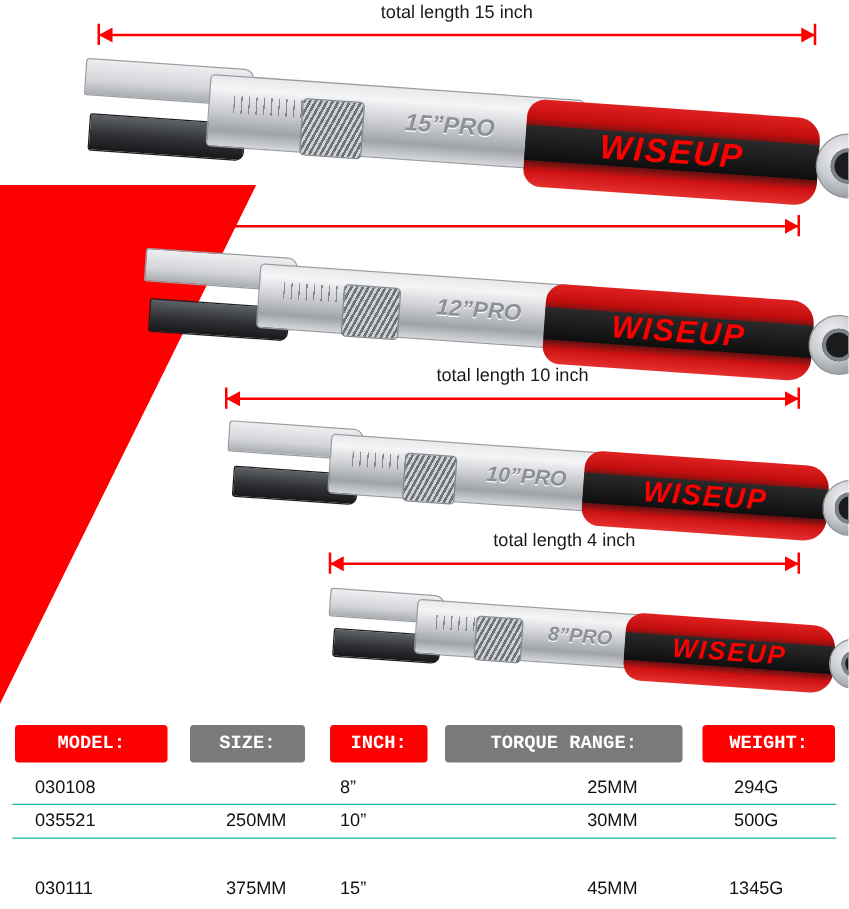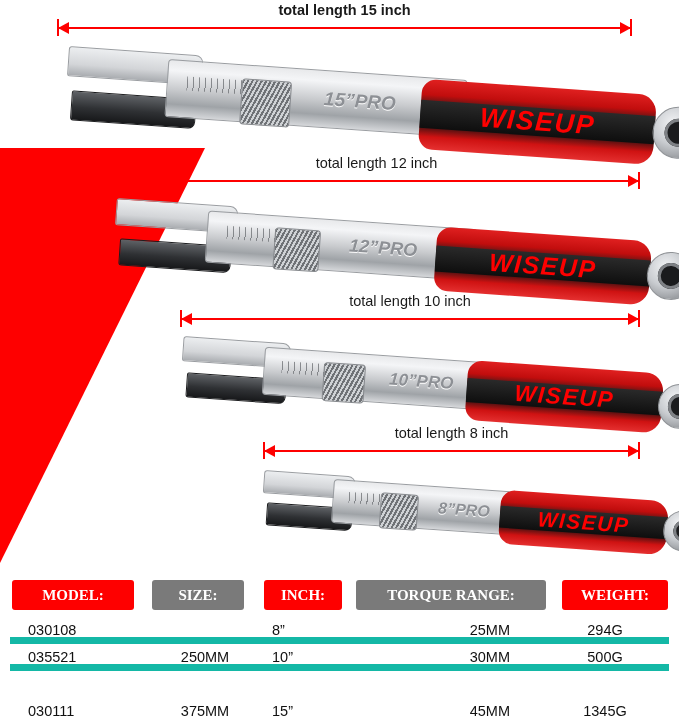--- a/index.html
+++ b/index.html
@@ -180,32 +180,32 @@
   }
   .hdr-cell {
     position: absolute;
     height: 30px;
     line-height: 30px;
     text-align: center;
     color: #ffffff;
     font-weight: bold;
     font-size: 15px;
     border-radius: 3px;
-    font-family: Liberation Serif, serif;
+    font-family: Liberation Mono, monospace;
     white-space: nowrap;
   }
   .hdr-red { background: #fe0000; }
   .hdr-gray { background: #7a7a7a; }
 
   .data-row {
     position: absolute;
     left: 10px;
     width: 659px;
     height: 27px;
-    border-bottom: 7px solid #14b8a6;
+    border-bottom: 1px solid #14b8a6;
   }
   .data-cell {
     position: absolute;
     height: 27px;
     line-height: 27px;
     font-size: 14.5px;
     color: #111111;
     font-family: "Liberation Sans", sans-serif;
     white-space: nowrap;
   }
@@ -217,21 +217,21 @@
 </style>
 </head>
 <body>
 
 <div id="page">
 
   <div id="photo-area">
 
     <div class="red-triangle"></div>
 
-    <div class="dim" style="left:52px; top:2px; width:585px;font-weight:bold;">
+    <div class="dim" style="left:73px; top:2px; width:585px;">
       <div class="dim-label">total length 15 inch</div>
       <div class="dim-line"></div>
       <div class="cap left"></div>
       <div class="cap right"></div>
       <div class="arrow left"></div>
       <div class="arrow right"></div>
     </div>
 
     <div class="wrench" style="left:66px; top:38px; width:580px; height:105px; transform: rotate(4deg);">
 
@@ -244,21 +244,20 @@
       <div class="shaft-stamp" style="left:258px; top:32px; font-size:19px;">15”PRO</div>
 
       <div class="grip" style="left:355px; top:16px; width:235px; height:70px;">
         <div class="grip-brand" style="font-size:27px;">WISEUP</div>
       </div>
 
       <div class="ring" style="left:588px; top:26px; width:52px; height:52px;"></div>
     </div>
 
     <div class="dim" style="left:108px; top:155px; width:537px;">
-      <div class="dim-label">total length 12 inch</div>
       <div class="dim-line"></div>
       <div class="cap left"></div>
       <div class="cap right"></div>
       <div class="arrow left"></div>
       <div class="arrow right"></div>
     </div>
 
     <div class="wrench" style="left:114px; top:190px; width:532px; height:100px; transform: rotate(4deg);">
       <div class="jaw-top" style="left:0px; top:8px; width:122px; height:27px;"></div>
       <div class="jaw-bot" style="left:6px; top:48px; width:112px; height:27px;"></div>
@@ -288,21 +287,21 @@
       <div class="scale" style="left:100px; top:26px; width:70px; height:12px;"></div>
       <div class="knurl" style="left:142px; top:24px; width:42px; height:39px;"></div>
       <div class="shaft-stamp" style="left:208px; top:27px; font-size:17px;">10”PRO</div>
       <div class="grip" style="left:286px; top:12px; width:196px; height:60px;">
         <div class="grip-brand" style="font-size:23px;">WISEUP</div>
       </div>
       <div class="ring" style="left:478px; top:21px; width:45px; height:45px;"></div>
     </div>
 
     <div class="dim" style="left:258px; top:425px; width:387px;">
-      <div class="dim-label">total length 8 inch</div>
+      <div class="dim-label">total length 4 inch</div>
       <div class="dim-line"></div>
       <div class="cap left"></div>
       <div class="cap right"></div>
       <div class="arrow left"></div>
       <div class="arrow right"></div>
     </div>
 
     <div class="wrench" style="left:262px; top:462px; width:384px; height:86px; transform: rotate(4deg);">
       <div class="jaw-top" style="left:0px; top:8px; width:92px; height:23px;"></div>
       <div class="jaw-bot" style="left:5px; top:40px; width:86px; height:23px;"></div>

